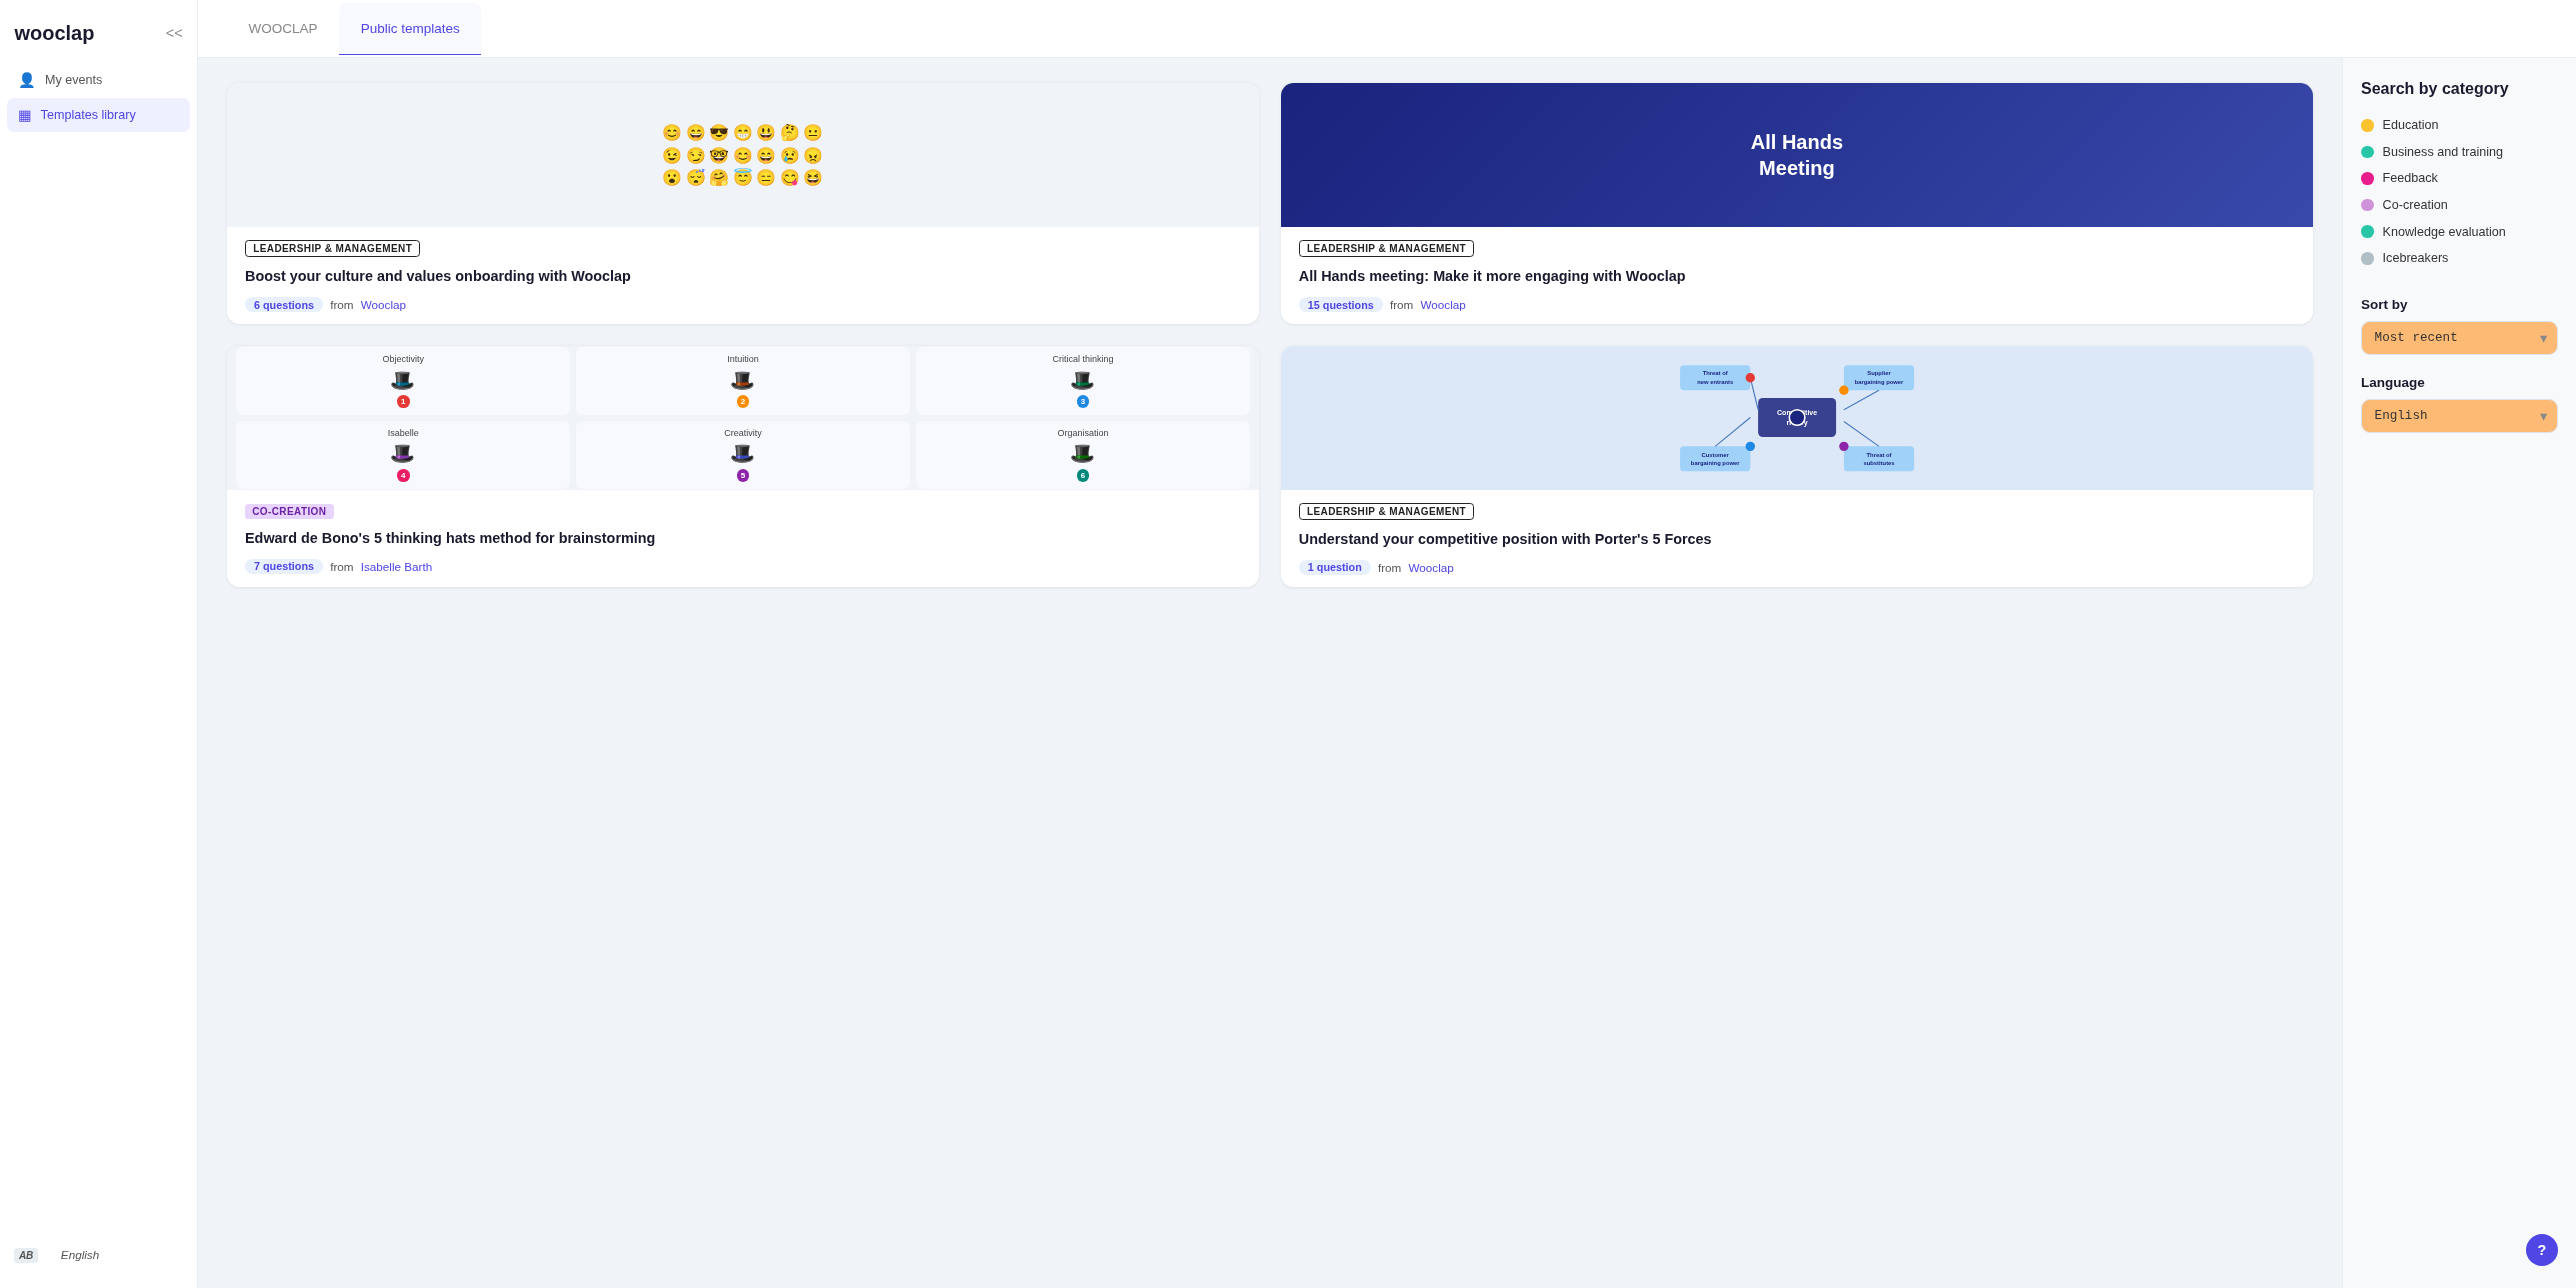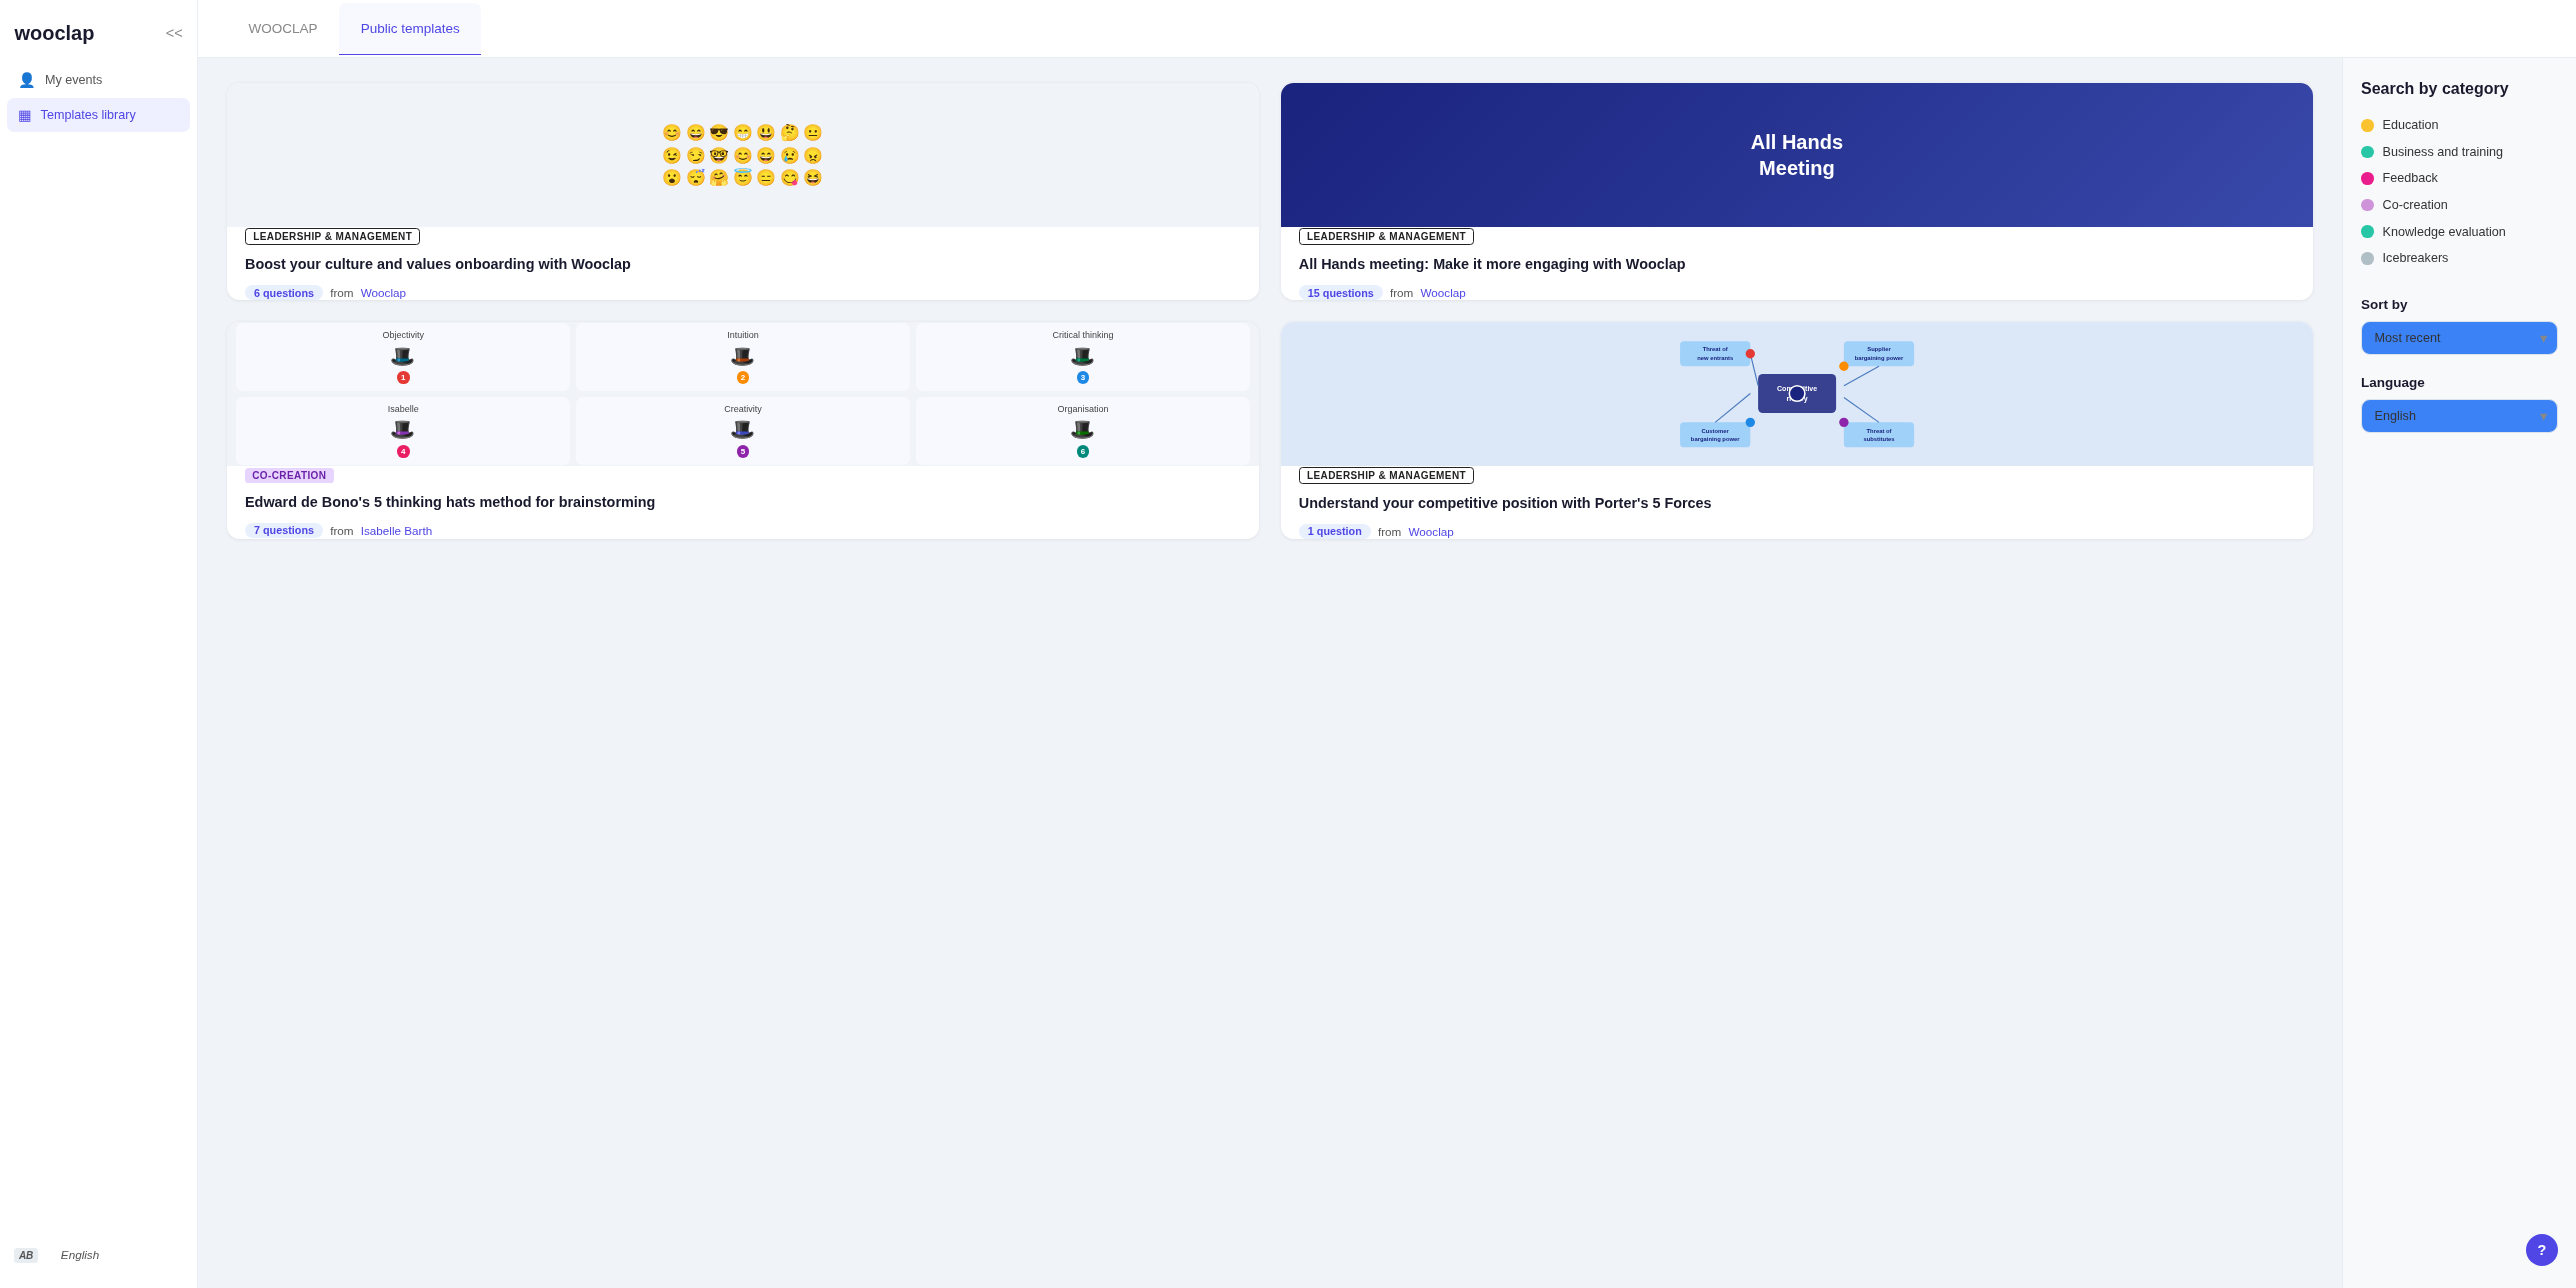--- a/index.html
+++ b/index.html
@@ -140,21 +140,21 @@
       line-height: 1.3;
     }
     .emoji-grid {
       display: grid;
       grid-template-columns: repeat(7, 1fr);
       gap: 3.6px;
       padding: 7.2px;
       font-size: 16px;
     }
     .card-body {
-      padding: 0 18px;
+      padding: 12px 18px;
     }
     .card-tag {
       display: inline-block;
       border: 1.3px solid #222;
       border-radius: 3.6px;
       padding: 1.8px 7.2px;
       font-size: 10px;
       font-weight: 700;
       letter-spacing: 0.4px;
       color: #222;
@@ -263,25 +263,26 @@
     }
     .select-wrapper {
       position: relative;
       margin-bottom: 20px;
     }
     .select-wrapper select {
       width: 100%;
       padding: 9px 12.6px;
       border: 1.3px solid #dde3ea;
       border-radius: 9px;
-      background: #3b82f6;
+      background: #fdba74;
       font-size: 12.6px;
       color: #333;
       cursor: pointer;
       appearance: none;
+      font-family: Liberation Mono, monospace;
       -webkit-appearance: none;
     }
     .select-arrow {
       position: absolute;
       right: 10.8px;
       top: 50%;
       transform: translateY(-50%);
       pointer-events: none;
       color: #888;
     }

